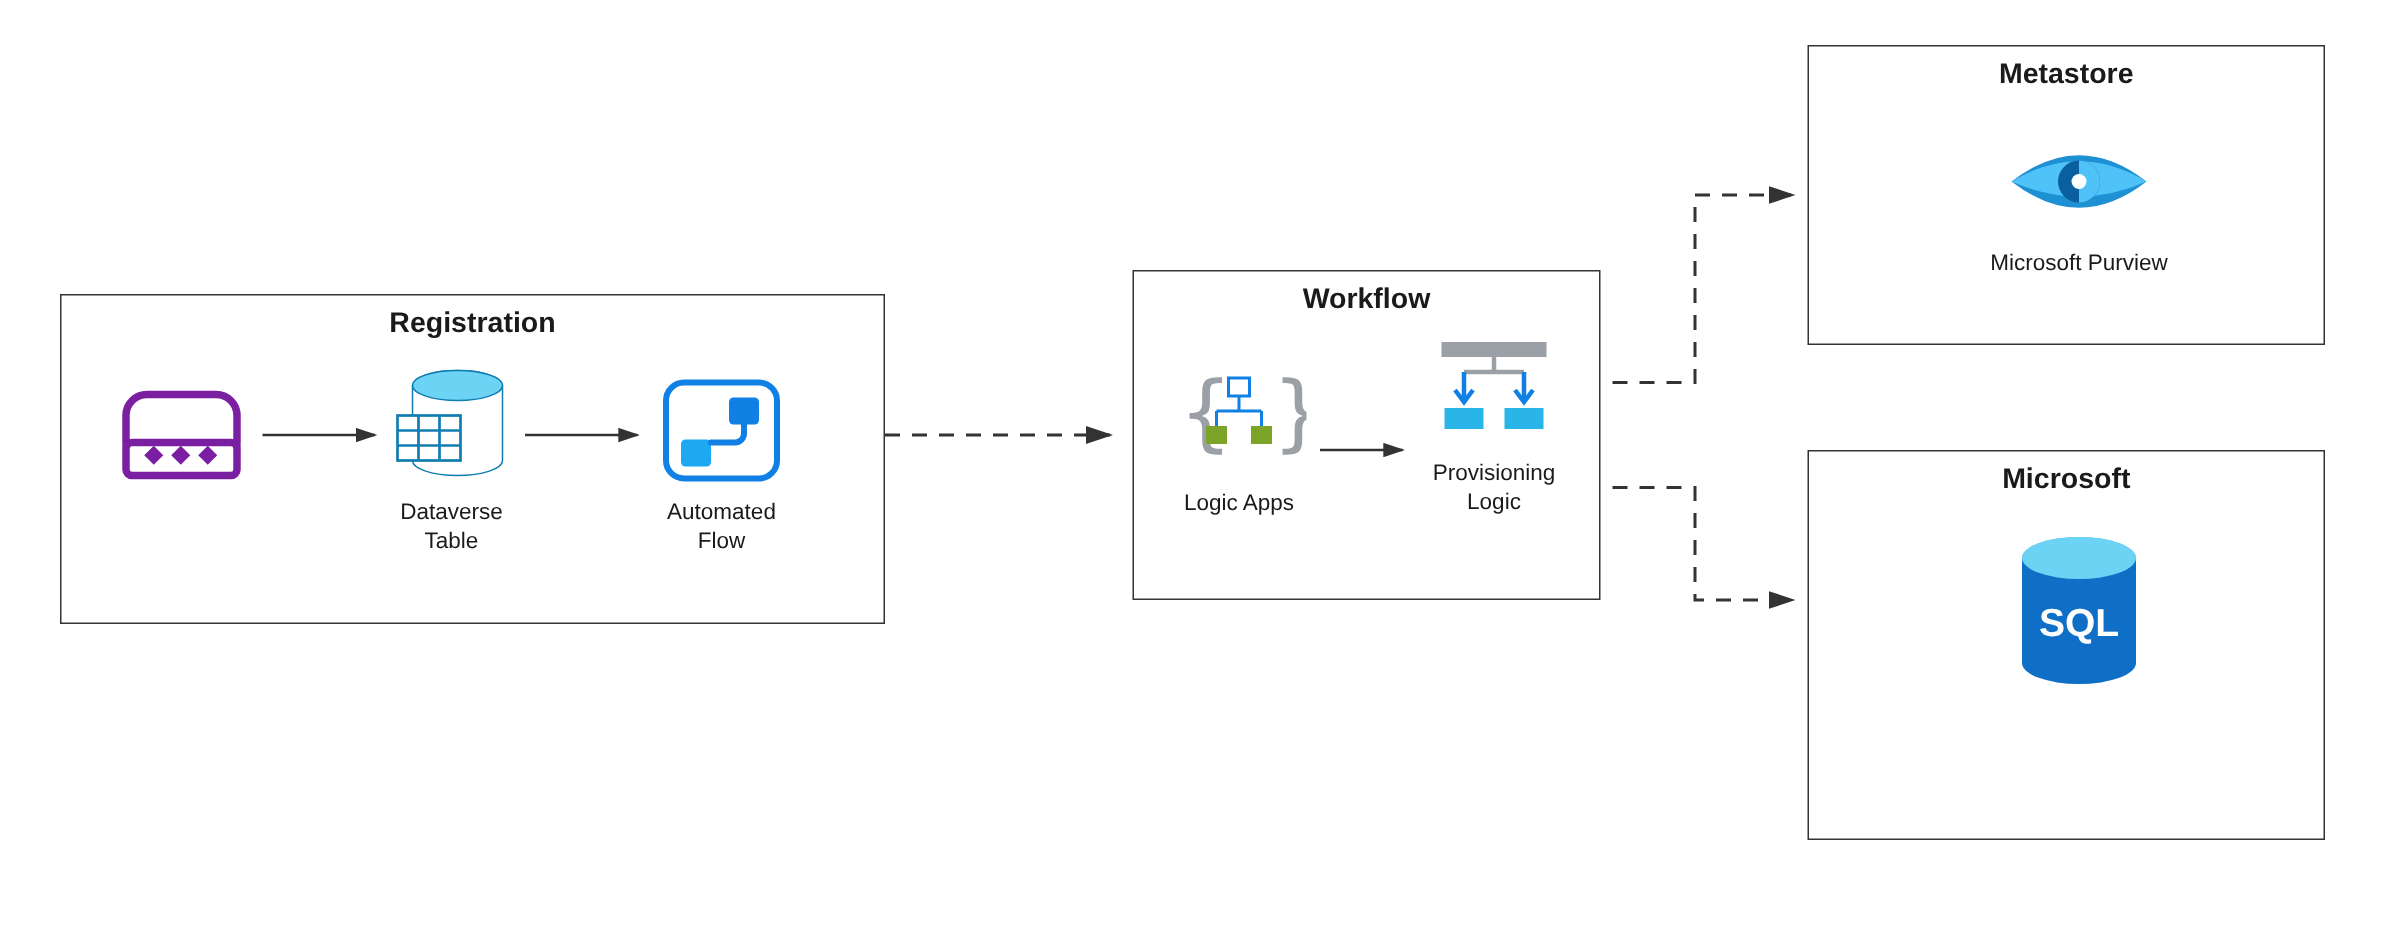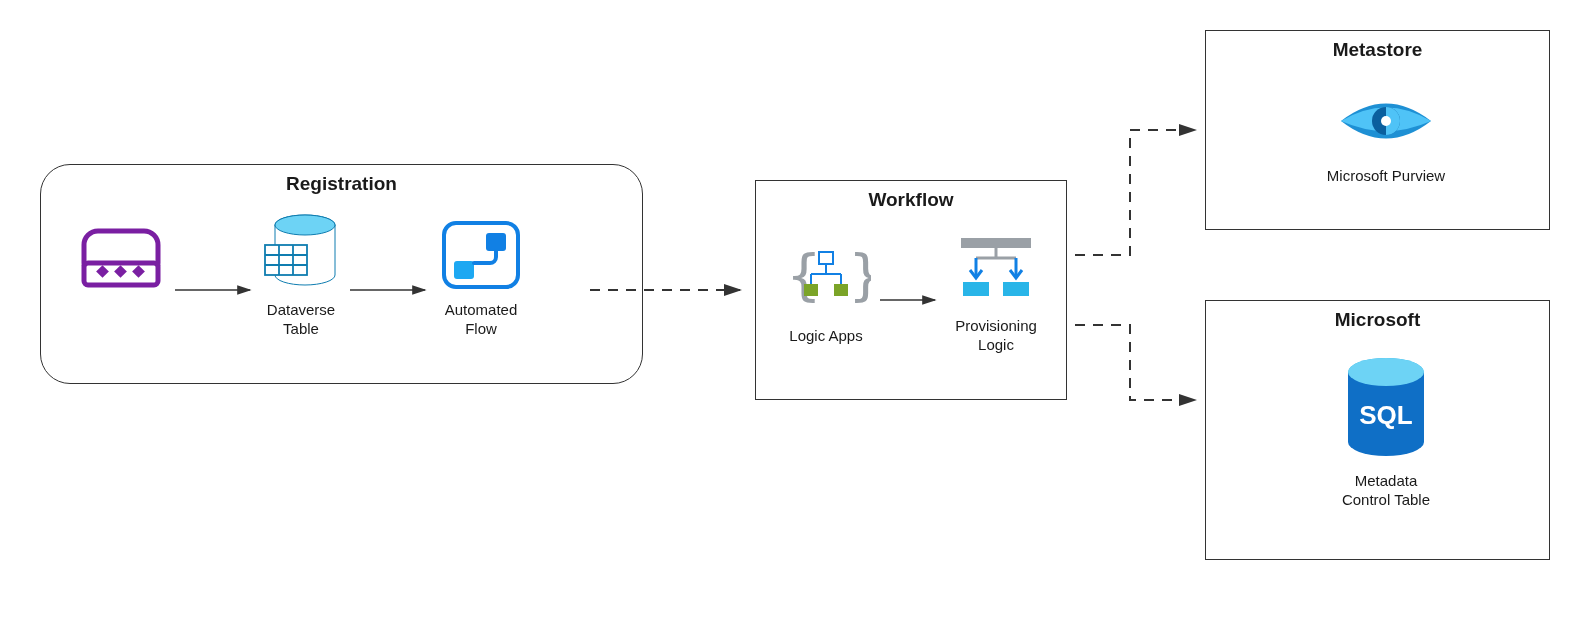--- a/index.html
+++ b/index.html
@@ -59,21 +59,21 @@
 
   <line x1="590" y1="290" x2="740" y2="290" stroke="#333" stroke-width="2" stroke-dasharray="10 8" marker-end="url(#arrow)"></line>
 
   <line x1="880" y1="300" x2="935" y2="300" stroke="#333" stroke-width="1.6" marker-end="url(#arrow)"></line>
 
   <path d="M1075 255 L1130 255 L1130 130 L1195 130" fill="none" stroke="#333" stroke-width="2" stroke-dasharray="10 8" marker-end="url(#arrow)"></path>
 
   <path d="M1075 325 L1130 325 L1130 400 L1195 400" fill="none" stroke="#333" stroke-width="2" stroke-dasharray="10 8" marker-end="url(#arrow)"></path>
 </svg>
 
-<div class="box" style="left:40px; top:164px; width:603px; height:220px;border-radius:30px;">
+<div class="box" style="left:40px; top:196px; width:550px; height:220px;">
   <div class="box-title">Registration</div>
 
   <div class="item" style="left:10px; top:55px;">
     <div class="icon-slot">
       <svg class="icon" width="90" height="70" viewBox="0 0 90 70">
         <rect x="8" y="6" width="74" height="46" rx="14" ry="14" fill="none" stroke="#7A1FA2" stroke-width="5"></rect>
         <rect x="8" y="38" width="74" height="22" rx="4" fill="#fff" stroke="#7A1FA2" stroke-width="5"></rect>
         <g fill="#7A1FA2">
           <rect x="22" y="42" width="9" height="9" transform="rotate(45 26.5 46.5)"></rect>
           <rect x="40" y="42" width="9" height="9" transform="rotate(45 44.5 46.5)"></rect>
@@ -127,21 +127,21 @@
         <line x1="30" y1="30" x2="60" y2="30" stroke="#1180E4" stroke-width="2"></line>
         <line x1="30" y1="30" x2="30" y2="40" stroke="#1180E4" stroke-width="2"></line>
         <line x1="60" y1="30" x2="60" y2="40" stroke="#1180E4" stroke-width="2"></line>
         <rect x="23" y="40" width="14" height="12" fill="#7BA428"></rect>
         <rect x="53" y="40" width="14" height="12" fill="#7BA428"></rect>
       </svg>
     </div>
     <div class="item-label">Logic Apps</div>
   </div>
 
-  <div class="item" style="left:170px; top:50px; width:140px;">
+  <div class="item" style="left:170px; top:40px; width:140px;">
     <div class="icon-slot">
       <svg class="icon" width="90" height="78" viewBox="0 0 90 78">
         <rect x="10" y="6" width="70" height="10" fill="#9aa0a6"></rect>
         <line x1="45" y1="16" x2="45" y2="26" stroke="#9aa0a6" stroke-width="3"></line>
         <line x1="25" y1="26" x2="65" y2="26" stroke="#9aa0a6" stroke-width="3"></line>
         <g stroke="#1180E4" stroke-width="3" fill="none">
           <line x1="25" y1="26" x2="25" y2="44"></line>
           <polyline points="19,38 25,46 31,38"></polyline>
           <line x1="65" y1="26" x2="65" y2="44"></line>
           <polyline points="59,38 65,46 71,38"></polyline>
@@ -174,15 +174,14 @@
   <div class="box-title">Microsoft</div>
   <div class="item" style="left:100px; top:55px; width:160px;">
     <div class="icon-slot" style="height:110px;">
       <svg class="icon" width="90" height="110" viewBox="0 0 90 110">
         <ellipse cx="45" cy="16" rx="38" ry="14" fill="#29B5E8"></ellipse>
         <path d="M7 16 v70 a38 14 0 0 0 76 0 v-70" fill="#0f6fc6"></path>
         <ellipse cx="45" cy="16" rx="38" ry="14" fill="#6dd3f5"></ellipse>
         <text x="45" y="68" text-anchor="middle" font-size="26" font-weight="700" fill="#fff" font-family="Segoe UI,Arial">SQL</text>
       </svg>
     </div>
-    <div class="item-label">Metadata<br>Control Table</div>
   </div>
 </div>
 
 </body></html>

